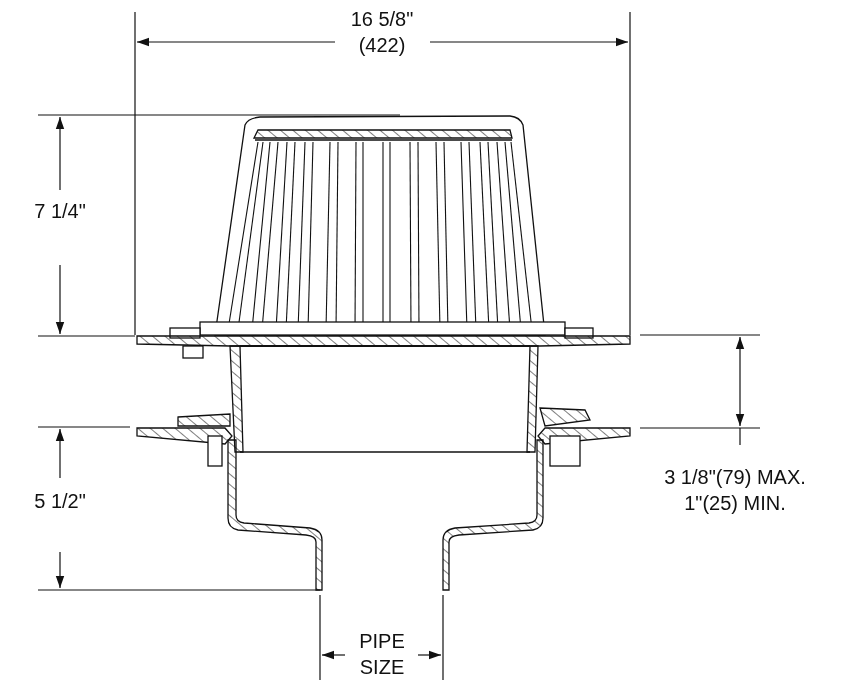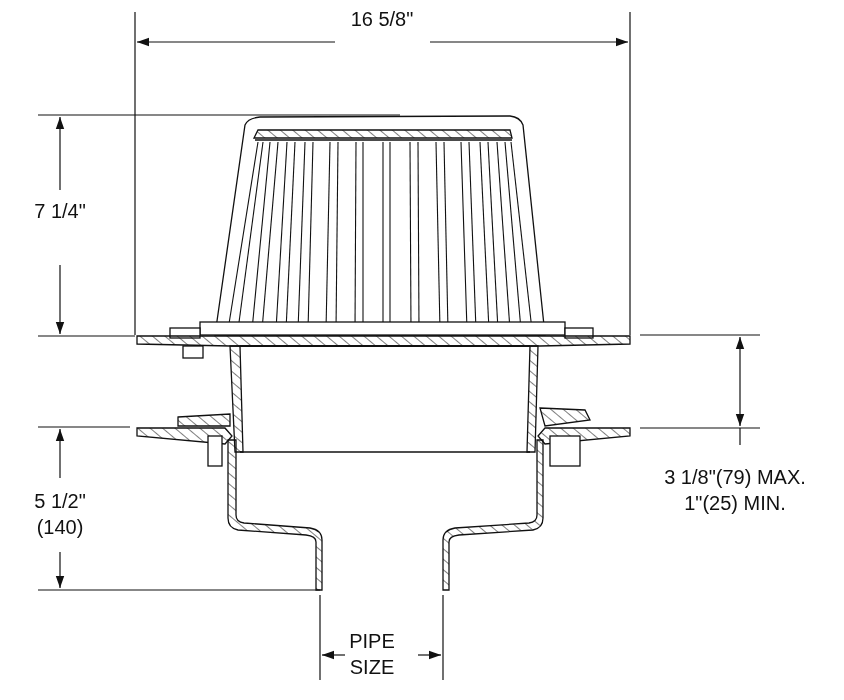--- a/index.html
+++ b/index.html
@@ -107,32 +107,32 @@
     <path d="M540,408 L585,410 L590,420 L545,426 Z" fill="url(#hatch)"></path>
     <rect x="550" y="436" width="30" height="30" fill="#fff"></rect>
 
     <path d="M228,440 L236,440 L236,515 Q236,522 244,523 L310,528 Q322,530 322,540 L322,590 L316,590 L316,542 Q316,536 306,535 L238,530 Q228,528 228,518 Z" fill="url(#hatch)"></path>
     <path d="M543,440 L537,440 L537,515 Q537,522 529,523 L455,528 Q443,530 443,540 L443,590 L449,590 L449,542 Q449,536 459,535 L533,530 Q543,528 543,518 Z" fill="url(#hatch)"></path>
   </g>
 </svg>
 
 <div class="lbl" style="left:332px; top:6px; width:100px;">
   <span>16 5/8"</span>
+  <span>(422)</span>
 </div>
 
 <div class="lbl" style="left:10px; top:198px; width:100px;">
   <span>7 1/4"</span>
 </div>
 
 <div class="lbl" style="left:10px; top:488px; width:100px;">
   <span>5 1/2"</span>
-  <span>(140)</span>
 </div>
 
 <div class="lbl" style="left:640px; top:464px; width:190px;">
   <span>3 1/8"(79) MAX.</span>
   <span>1"(25) MIN.</span>
 </div>
 
-<div class="lbl" style="left:332px; top:628px; width:80px;">
+<div class="lbl" style="left:342px; top:628px; width:80px;">
   <span>PIPE</span>
   <span>SIZE</span>
 </div>
 
 </body></html>

